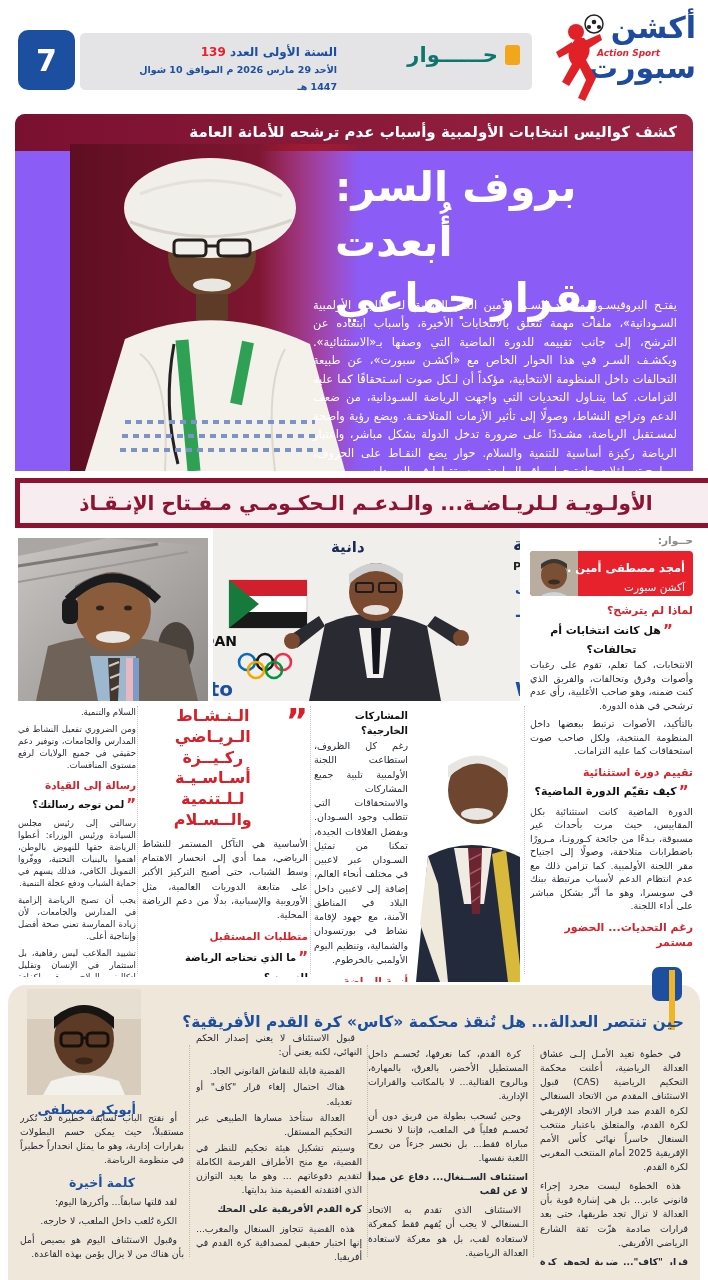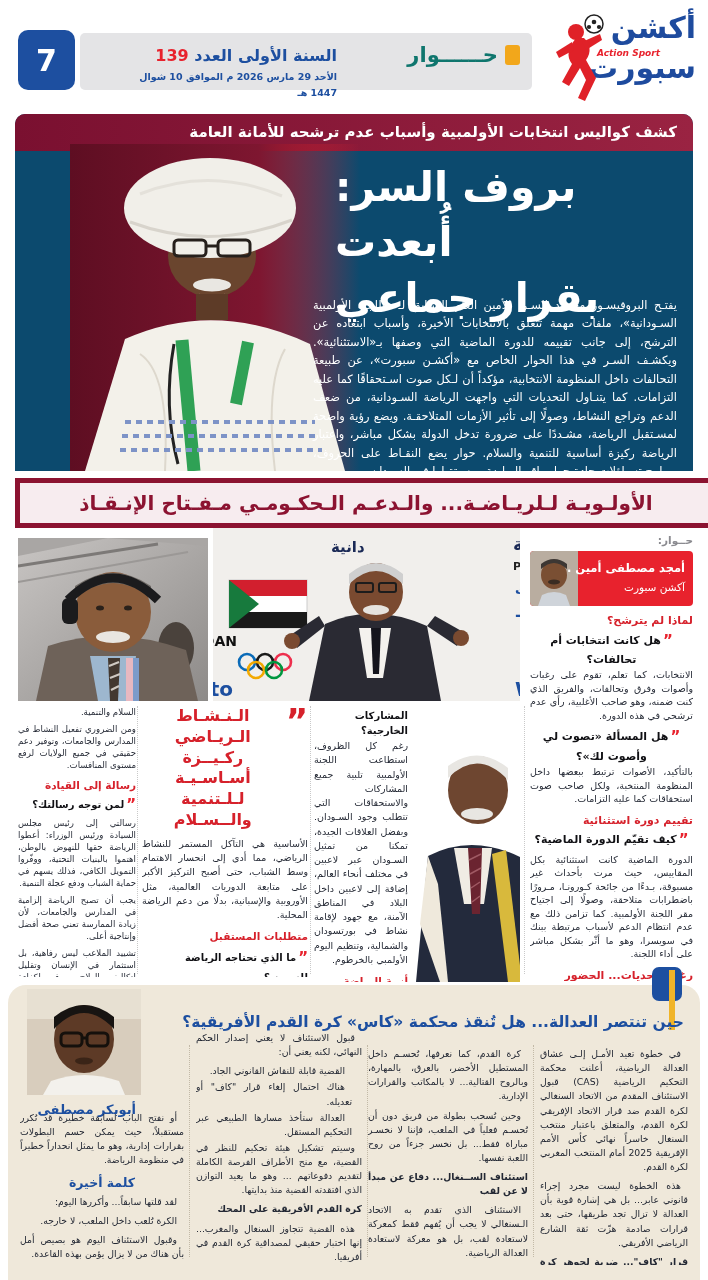--- a/index.html
+++ b/index.html
@@ -4,33 +4,33 @@
 <style>
   html,body{margin:0;padding:0;background:#fff;}
   body{font-family:"DejaVu Sans","Liberation Sans",sans-serif;}
   #page{position:relative;width:708px;height:1280px;background:#fff;overflow:hidden;direction:rtl;}
   .abs{position:absolute;}
   
   .pagenum{left:18px;top:30px;width:57px;height:60px;background:#1d4fa0;border-radius:10px;color:#fff;
     font-size:30px;font-weight:bold;display:flex;align-items:center;justify-content:center;}
   .graybar{left:80px;top:33px;width:452px;height:57px;background:#e4e4e6;border-radius:5px;}
   .dateblock{position:absolute;left:52px;top:9px;width:205px;text-align:right;color:#1d4fa0;line-height:1.7;}
-  .dateblock .l1{font-size:16px;font-weight:bold;}
+  .dateblock .l1{font-size:12px;font-weight:bold;}
   .dateblock .l2{font-size:9.5px;font-weight:bold;}
   .rednum{color:#e8222d;}
   .sectionlab{position:absolute;right:12px;top:10px;display:flex;direction:rtl;align-items:center;gap:7px;}
   .yellowsq{width:15px;height:20px;background:#f2a71b;border-radius:3px;}
   .seclabel{color:#0f766e;font-size:21px;font-weight:bold;}
   .logo{right:8px;top:10px;width:158px;height:95px;}
   .logo .ar{position:absolute;right:2px;color:#1e4b9e;font-weight:bold;text-align:right;line-height:.95;}
   .logo .ar1{top:4px;font-size:30px;right:4px;}
   .logo .ar2{top:44px;font-size:30px;right:4px;}
   .logo .en{position:absolute;top:38px;right:40px;color:#e8222d;font-size:9px;font-weight:bold;font-style:italic;}
   
-  .lead{left:15px;top:114px;width:678px;height:357px;background:#0c4a6e;border-radius:10px 10px 0 0;overflow:hidden;}
+  .lead{left:15px;top:114px;width:678px;height:357px;background:#8b5cf6;border-radius:10px 10px 0 0;overflow:hidden;}
   .kicker{height:37px;background:linear-gradient(90deg,#7a1030,#9a2342);color:#fff;font-size:15px;font-weight:bold;
     line-height:37px;padding-right:16px;text-align:right;}
   .headline{position:absolute;right:16px;top:46px;width:342px;color:#fff;font-weight:bold;font-size:41px;
     line-height:1.35;direction:rtl;text-align:left;}
   .intro{position:absolute;right:16px;top:182px;width:364px;color:#fff;font-size:11.4px;line-height:1.62;
     text-align:justify;direction:rtl;}
   .profphoto{position:absolute;left:55px;top:30px;width:290px;height:327px;}
   
   .strap{left:15px;top:478px;width:702px;height:50px;background:#8c1331;padding:5px;box-sizing:border-box;}
   .strap .inner{background:#f7ecef;width:100%;height:100%;display:flex;align-items:center;justify-content:center;
@@ -46,21 +46,21 @@
   .colR{left:530px;top:533px;width:163px;height:448px;font-size:9.5px;line-height:1.42;direction:rtl;text-align:justify;color:#1f2430;overflow:hidden;}
   .redhead{color:#d6212b;font-weight:bold;margin:7px 0 2px;text-align:right;}
   .colR .redhead{font-size:11px;}
   .colM .redhead,.colMR .redhead,.colL .redhead{font-size:10.5px;}
   .q{font-weight:bold;color:#101014;text-align:right;margin:2px 0 1px;}
   .colR .q{font-size:11px;text-align:center;}
   .colM .q,.colMR .q,.colL .q{font-size:10px;}
   .qm{color:#e8222d;font-size:15px;font-weight:bold;vertical-align:-2px;margin-left:2px;}
   .ans{margin:0 0 5px;}
   .byline{color:#8a8a8f;font-size:10.5px;font-weight:bold;text-align:right;}
-  .repcard{position:relative;margin-top:3px;height:55px;background:#e8222d;border-radius:4px;overflow:hidden;}
+  .repcard{position:relative;margin-top:3px;height:45px;background:#e8222d;border-radius:4px;overflow:hidden;}
   .repphoto{position:absolute;left:0;top:0;width:48px;height:55px;}
   .repname{position:absolute;right:8px;top:9px;color:#fff;font-size:11.5px;font-weight:bold;}
   .reporg{position:absolute;right:8px;top:29px;color:#fff;font-size:10.5px;}
   .pull{display:flex;direction:rtl;gap:2px;margin-bottom:6px;}
   .pull .bigqm{color:#d6212b;font-size:34px;font-weight:bold;line-height:.9;}
   .pull .ptxt{color:#d6212b;font-size:16px;font-weight:bold;line-height:1.3;text-align:center;}
   .cutout{float:right;width:118px;height:238px;margin:38px -12px 0 6px;}
   .vsep{border-right:1px dotted #c9c9c9;width:0;}
   
   .panel{left:8px;top:985px;width:692px;height:295px;background:#efe8da;border-radius:18px 18px 0 0;}
@@ -239,21 +239,20 @@
         <path d="M11 18 Q24 6 37 18 L37 13 Q24 3 11 13 Z" fill="#3d3733"></path>
         <ellipse cx="24" cy="31" rx="6" ry="2.4" fill="#3a2c22"></ellipse>
         <path d="M8 55 L12 44 Q24 38 36 44 L40 55 Z" fill="#cfd4da"></path>
       </svg>
       <div class="repname">أمجد مصطفى أمين .</div>
       <div class="reporg">آكشن سبورت</div>
     </div>
     <div class="redhead">لماذا لم يترشح؟</div>
     <div class="q"><span class="qm">”</span><span>هل كانت انتخابات أم تحالفات؟</span></div>
     <div class="ans">الانتخابات، كما تعلم، تقوم على رغبات وأصوات وفرق وتحالفات، والفريق الذي كنت ضمنه، وهو صاحب الأغلبية، رأى عدم ترشحي في هذه الدورة.</div>
-    <div class="q"><span class="qm">”</span><span>هل المسألة «تصوت لي وأصوت لك»؟</span></div>
     <div class="ans">بالتأكيد، الأصوات ترتبط ببعضها داخل المنظومة المنتخبة، ولكل صاحب صوت استحقاقات كما عليه التزامات.</div>
     <div class="redhead">تقييم دورة استثنائية</div>
     <div class="q"><span class="qm">”</span><span>كيف تقيّم الدورة الماضية؟</span></div>
     <div class="ans">الدورة الماضية كانت استثنائية بكل المقاييس، حيث مرت بأحداث غير مسبوقة، بـدءًا من جائحة كـورونـا، مـرورًا باضطرابات متلاحقة، وصولًا إلى اجتياح مقر اللجنة الأولمبية. كما تزامن ذلك مع عدم انتظام الدعم لأسباب مرتبطة ببنك في سويسرا، وهو ما أثّر بشكل مباشر على أداء اللجنة.</div>
     <div class="redhead">رغم التحديات... الحضور مستمر</div>
 
   </div>
 
   <div class="abs col colMR">
     <svg class="cutout" viewBox="0 0 118 238">

